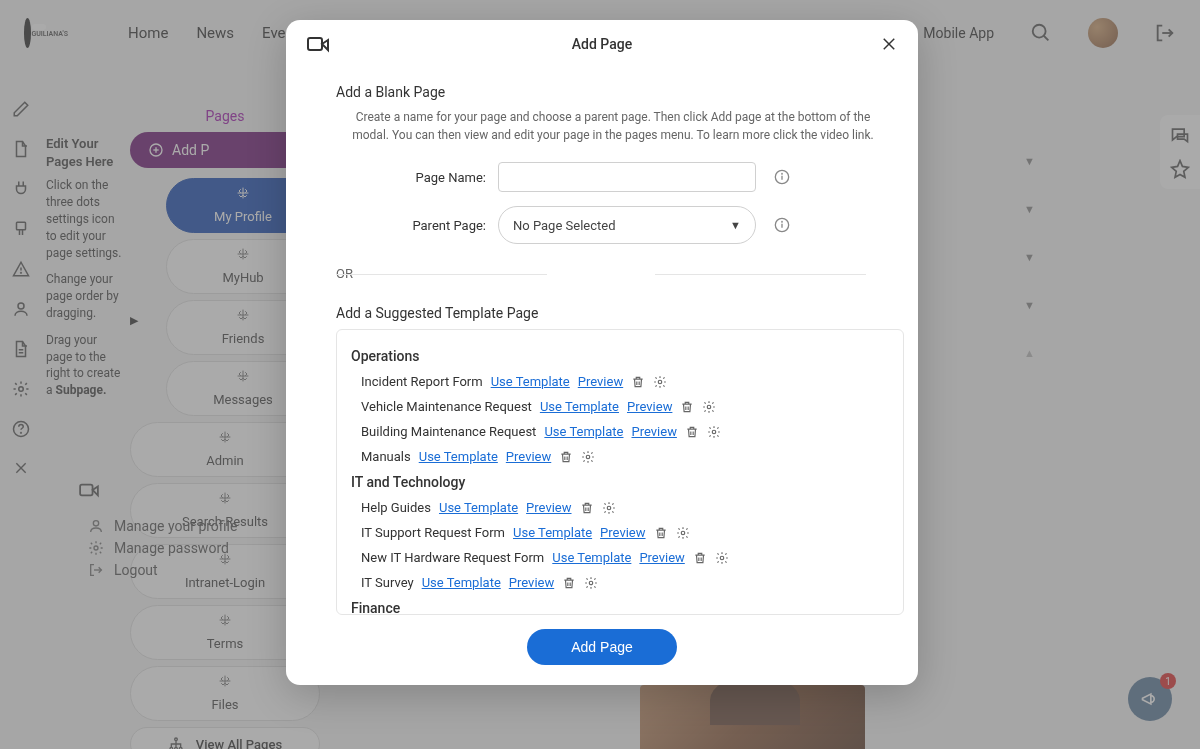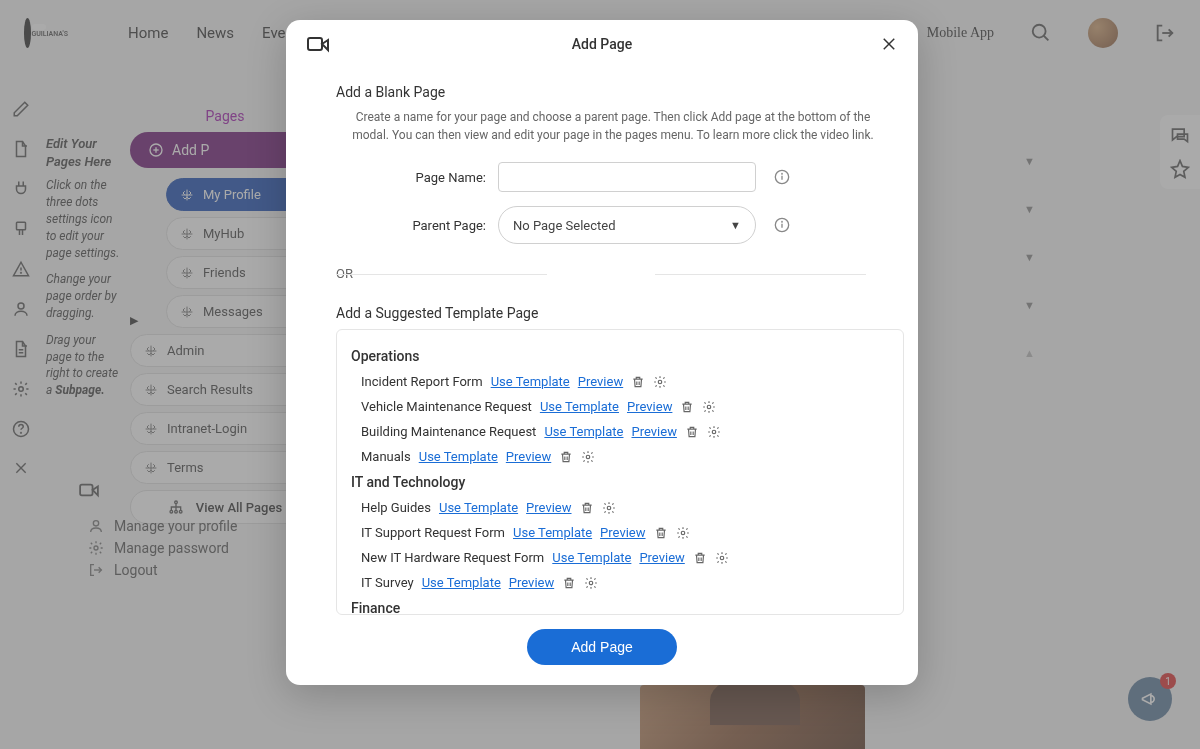--- a/index.html
+++ b/index.html
@@ -9,37 +9,37 @@
 .overlay { position: absolute; inset: 0; background: rgba(100,100,100,0.55); z-index: 50; }
 
 
 .topbar { position: absolute; top: 0; left: 0; right: 0; height: 65px; display: flex; align-items: center; padding: 0 24px; }
 .logo { width: 44px; height: 44px; margin-right: 60px; display:flex; flex-direction:row; align-items:center; }
 .logo-circle { width:30px; height:30px; background:#2a2a2a; border-radius:50%; position:relative; }
 .logo-circle:after { content:""; position:absolute; width:14px; height:6px; background:#fff; top:6px; left:8px; border-radius:3px; }
 .logo-text { font-size:7px; color:#555; margin-top:2px; font-weight:600; }
 .nav-links { display:flex; gap:28px; }
 .nav-links span { font-size:15px; color:#333; }
-.top-right { position:absolute; right:24px; top:18px; display:flex; align-items:center; gap:36px;font-family:Liberation Serif, serif; }
+.top-right { position:absolute; right:24px; top:18px; display:flex; align-items:center; gap:36px; }
 .avatar { width:30px; height:30px; border-radius:50%; background: radial-gradient(circle at 30% 30%, #d4a574, #8b5a3c); }
 
 
 .leftrail { position:absolute; left:0; top:90px; width:42px; display:flex; flex-direction:column; align-items:center; gap:22px; padding-top:10px; }
 .leftrail .ic { color:#555; }
 
 
-.helper { position:absolute; left:46px; top:135px; width:77px; font-size:12px; line-height:1.4; color:#444;font-style:italic; }
+.helper { position:absolute; left:46px; top:135px; width:77px; font-size:12px; line-height:1.4; color:#444; }
 .helper .title { font-weight:600; font-size:13px; margin-bottom:6px; }
 .helper p { margin-bottom:10px; }
 
 
 .pagespanel { position:absolute; left:130px; top:100px; width:190px; }
 .pagespanel .header { text-align:center; font-size:14px; color:#a21caf; padding:8px 0; }
 .addpagebtn { background:#701a75; color:#fff; border-radius:999px; padding:10px 18px; display:flex; align-items:center; gap:8px; font-size:14px; margin-bottom:10px; }
-.pageitem { background:#fff; border:1px solid #e0e0e0; border-radius:999px; padding:8px 14px; display:flex; align-items:center; gap:10px; font-size:13px; color:#444; margin-bottom:6px; }
+.pageitem { background:#fff; border:1px solid #e0e0e0; border-radius:999px; padding:8px 14px; display:flex; align-items:center; gap:10px; font-size:13px; color:#444; margin-bottom:6px;flex-direction:column; }
 .pageitem.active { background:#1a4db3; color:#fff; border-color:#1a4db3; }
 .pageitem.sub { margin-left:36px; width:154px; }
 .viewall { background:#fff; border:1px solid #e0e0e0; border-radius:999px; padding:8px 14px; display:flex; align-items:center; justify-content:center; gap:12px; font-size:13px; color:#333; font-weight:500; margin-top:4px; }
 
 
 .profmenu { position:absolute; left:88px; top:515px; font-size:14px; color:#555; }
 .profmenu div { display:flex; align-items:center; gap:10px; padding:3px 0; }
 
 
 .right-float { position:absolute; right:0; top:115px; width:40px; display:flex; flex-direction:column; gap:14px; align-items:center; background:#fff; border-radius:8px 0 0 8px; padding:10px 0; }
@@ -272,20 +272,28 @@
         <span>Intranet-Login</span>
       </div>
       <div class="pageitem">
         <span class="ic">
           <svg width="12" height="12" viewBox="0 0 24 24" fill="none" stroke="#777" stroke-width="2">
             <path d="M12 2v20M2 12h20M7 5l-3 3 3 3M17 5l3 3-3 3M5 17l3 3 3-3M13 17l3 3 3-3" stroke-linecap="round" stroke-linejoin="round"></path>
           </svg>
         </span>
         <span>Terms</span>
       </div>
+      <div class="pageitem">
+        <span class="ic">
+          <svg width="12" height="12" viewBox="0 0 24 24" fill="none" stroke="#777" stroke-width="2">
+            <path d="M12 2v20M2 12h20M7 5l-3 3 3 3M17 5l3 3-3 3M5 17l3 3 3-3M13 17l3 3 3-3" stroke-linecap="round" stroke-linejoin="round"></path>
+          </svg>
+        </span>
+        <span>Files</span>
+      </div>
     </div>
   <div class="viewall">
     <span class="ic">
         <svg width="16" height="16" viewBox="0 0 24 24" fill="none" stroke="#555" stroke-width="2">
           <circle cx="12" cy="5" r="2"></circle>
           <circle cx="5" cy="19" r="2"></circle>
           <circle cx="12" cy="19" r="2"></circle>
           <circle cx="19" cy="19" r="2"></circle>
           <path d="M12 7v5M12 12H5v5M12 12h7v5M12 12v5"></path>
         </svg>

